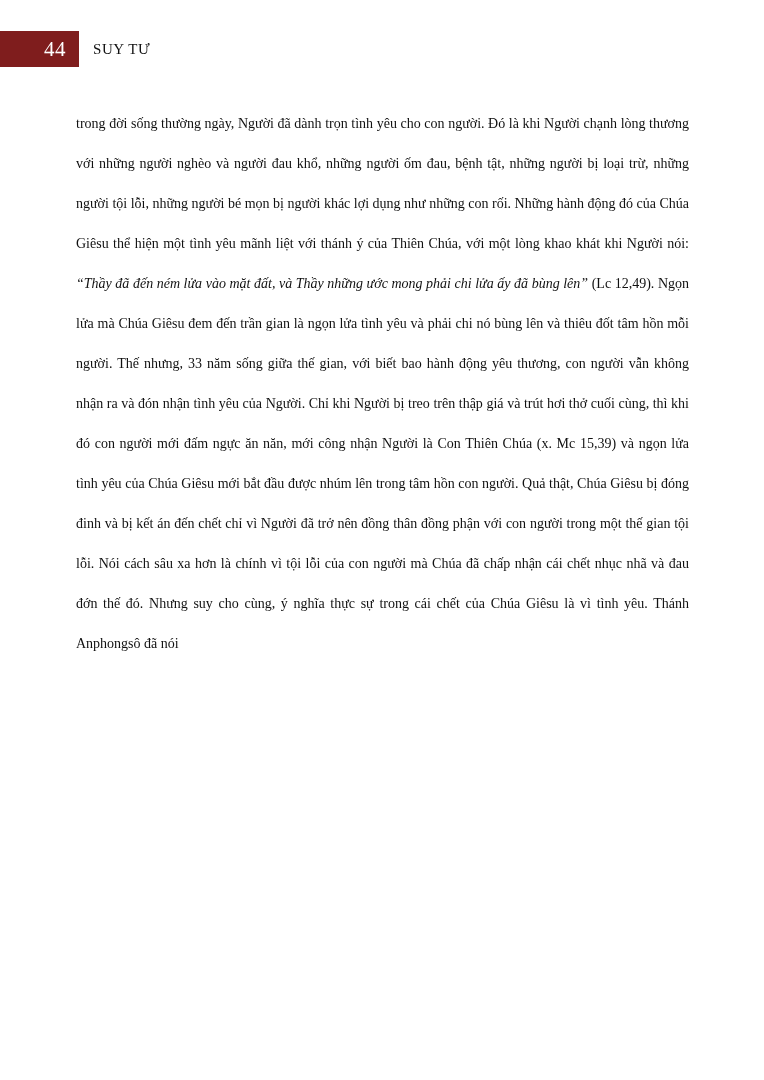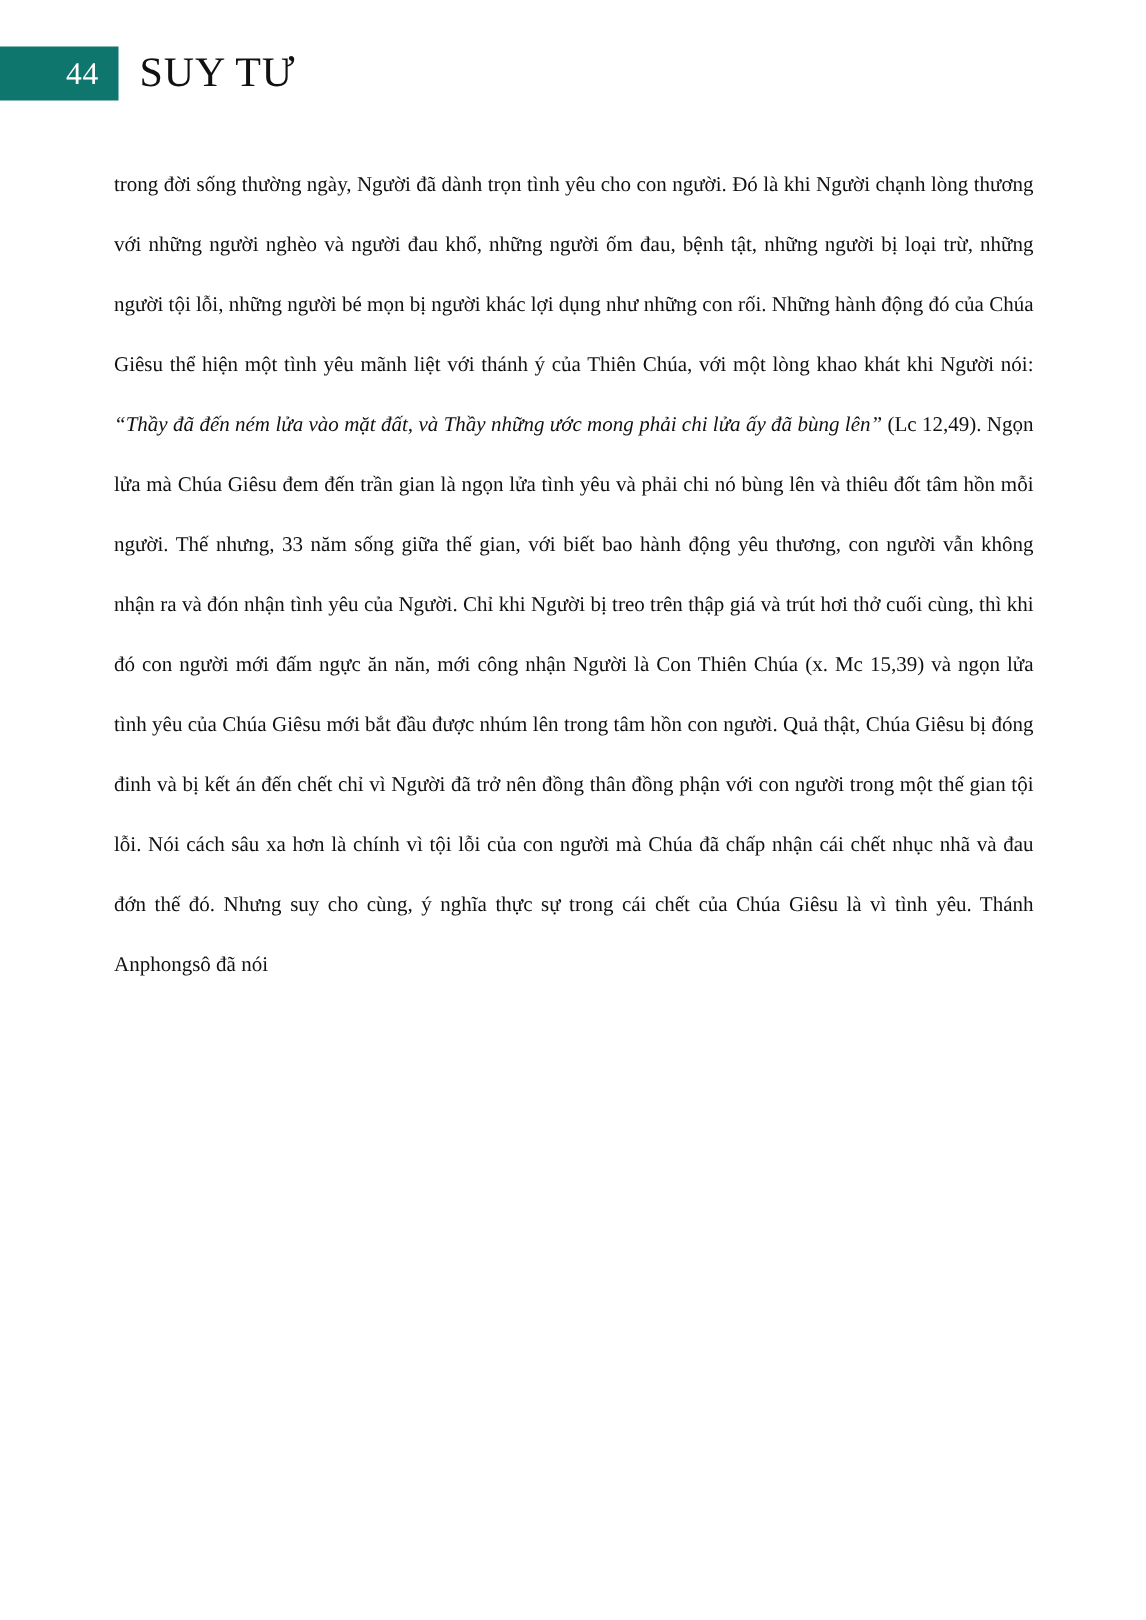--- a/index.html
+++ b/index.html
@@ -30,42 +30,42 @@
     top: 31px;
     width: 764px;
     height: 36px;
     display: flex;
     align-items: stretch;
   }
 
   .folio-box {
     width: 79px;
     height: 36px;
-    background: #0f766e;
+    background: #7f1d1d;
     display: flex;
     align-items: center;
     justify-content: flex-end;
     box-sizing: border-box;
     padding-right: 13px;
     flex: 0 0 auto;
   }
 
   .folio-number {
     color: #ffffff;
     font-size: 21px;
     line-height: 1;
     font-family: "Liberation Serif", "DejaVu Serif", serif;
     letter-spacing: 0.5px;
   }
 
   .header-title {
     display: flex;
     align-items: center;
     padding-left: 14px;
-    font-size: 28px;
+    font-size: 15px;
     letter-spacing: 0.6px;
     color: #111111;
     font-family: "Liberation Serif", "DejaVu Serif", serif;
     white-space: nowrap;
   }
 
   
   .body-text {
     position: absolute;
     left: 76px;

